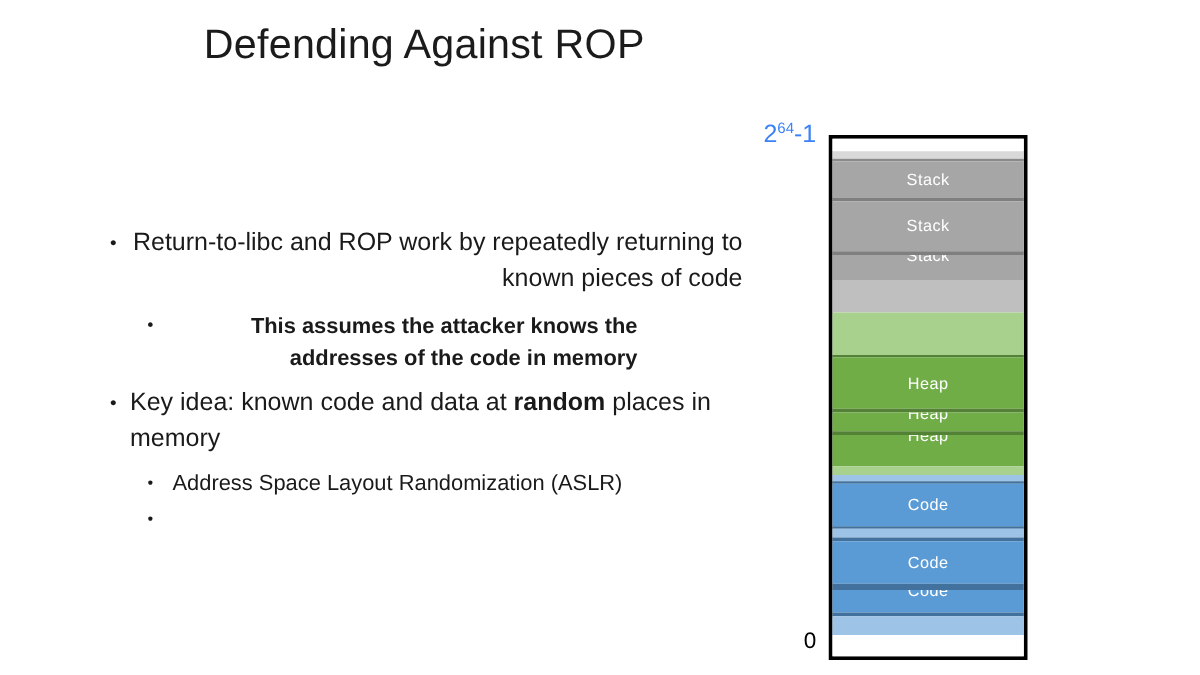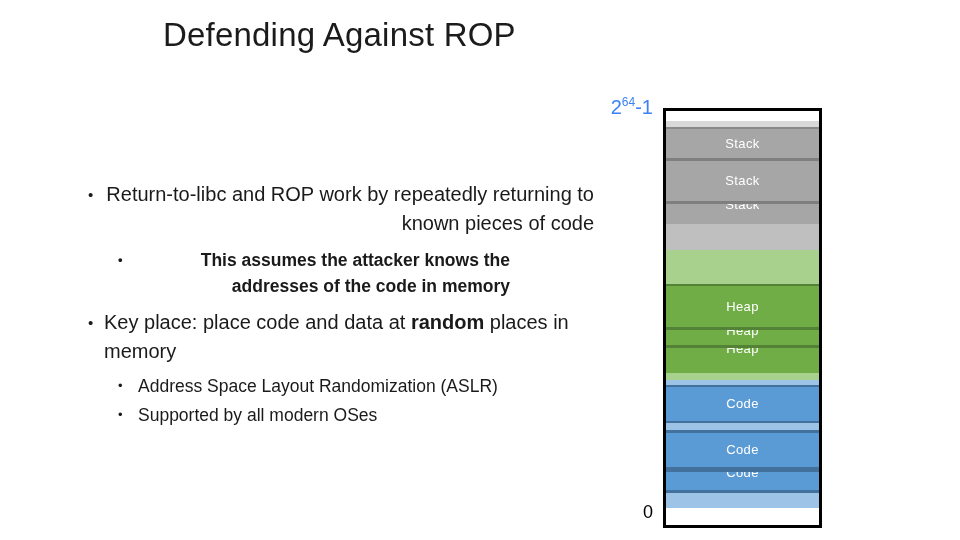--- a/index.html
+++ b/index.html
@@ -54,31 +54,30 @@
     <span class="txt">Return-to-libc and ROP work by repeatedly returning to known pieces of code</span>
   </div>
 
   <div class="bullet lvl2 sub1">
     <span class="marker">•</span>
     <span class="txt">This assumes the attacker knows the addresses of the code in memory</span>
   </div>
 
   <div class="bullet lvl1 b2">
     <span class="marker">•</span>
-    <span class="txt"><span>Key place: place code and data at </span><span class="bold">random</span><span> places in memory</span></span>
+    <span class="txt"><span>Key idea: known code and data at </span><span class="bold">random</span><span> places in memory</span></span>
   </div>
 
   <div class="bullet lvl2 sub2a">
     <span class="marker">•</span>
     <span class="txt">Address Space Layout Randomization (ASLR)</span>
   </div>
 
   <div class="bullet lvl2 sub2b">
     <span class="marker">•</span>
-    <span class="txt">Supported by all modern OSes</span>
   </div>
 
 
   <div class="vm-top-label"><span>2</span><sup>64</sup><span>-1</span></div>
 
   <div class="vm-bottom-label">0</div>
 
   <div class="memory-box">
       <div class="seg" style="height: 10px; background: rgb(255, 255, 255);"></div>
       <div class="seg" style="height: 6px; background: rgb(217, 217, 217);"></div>

